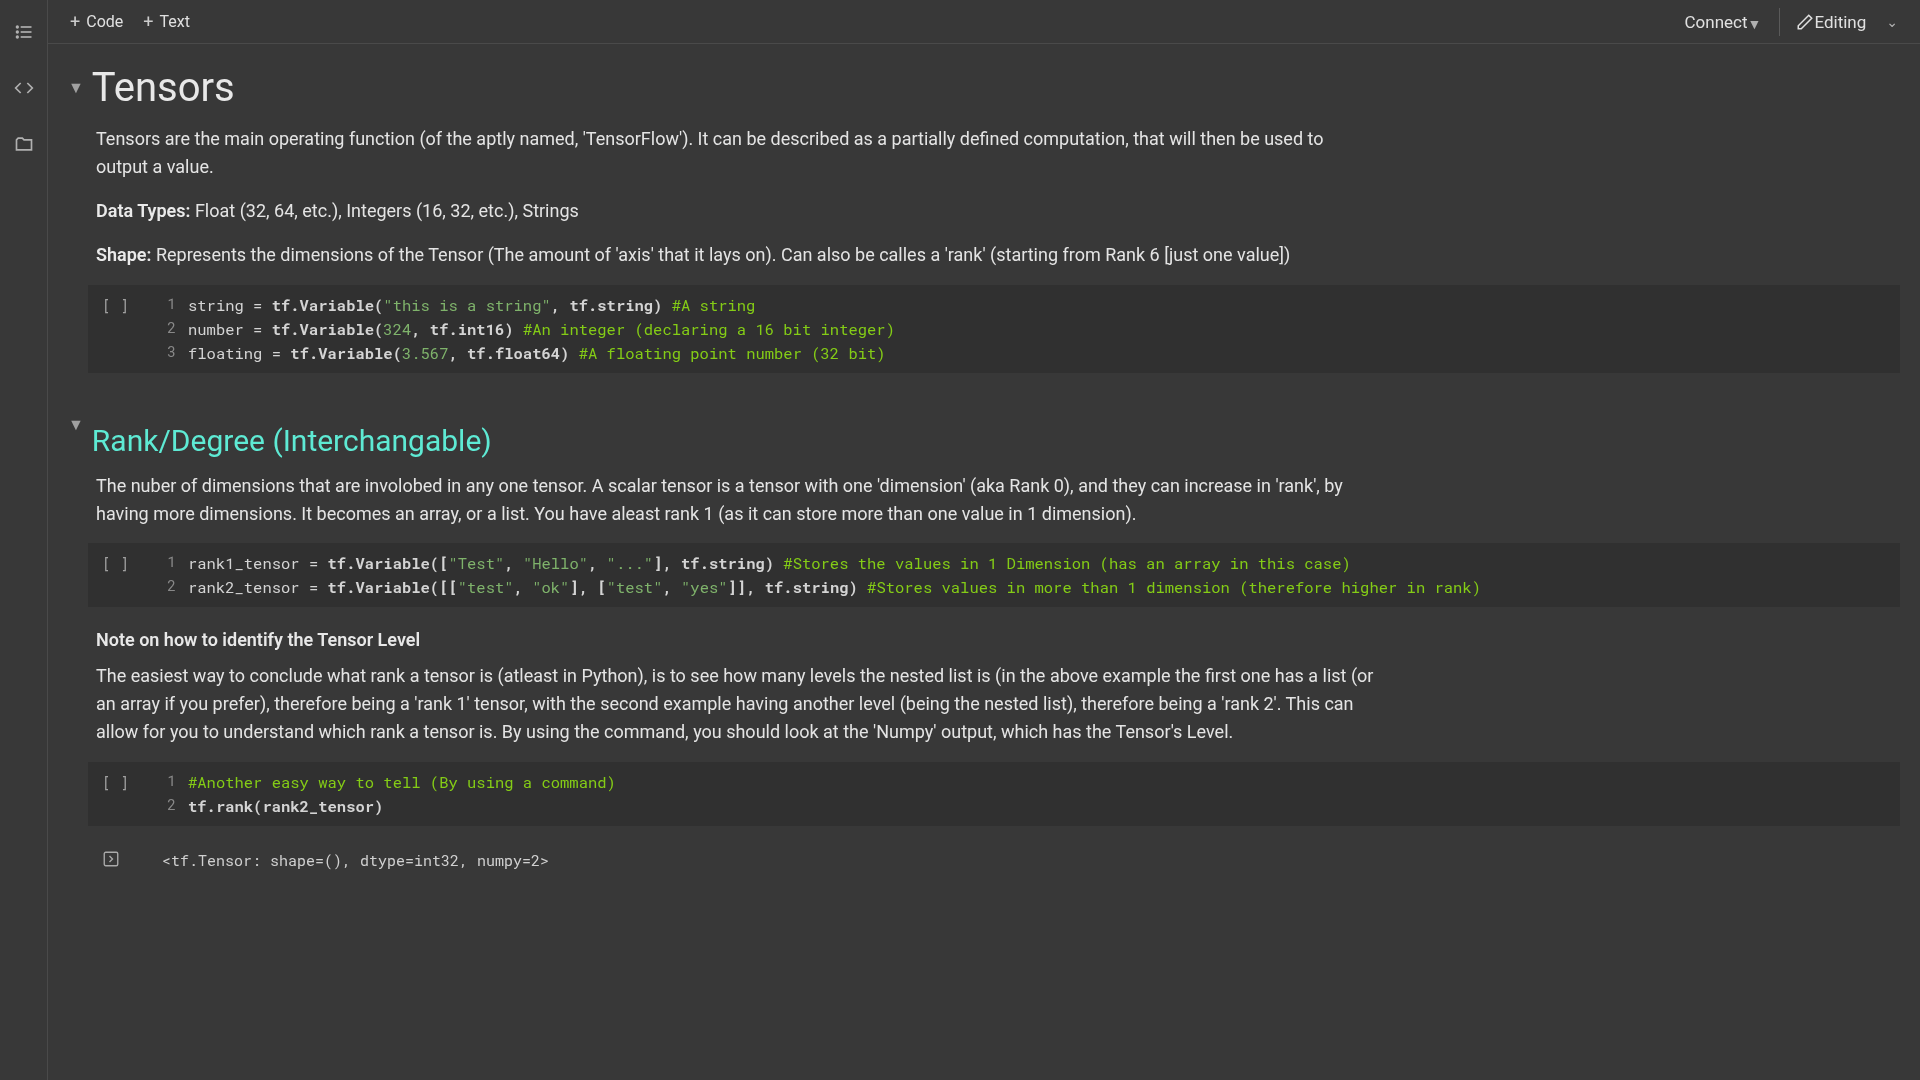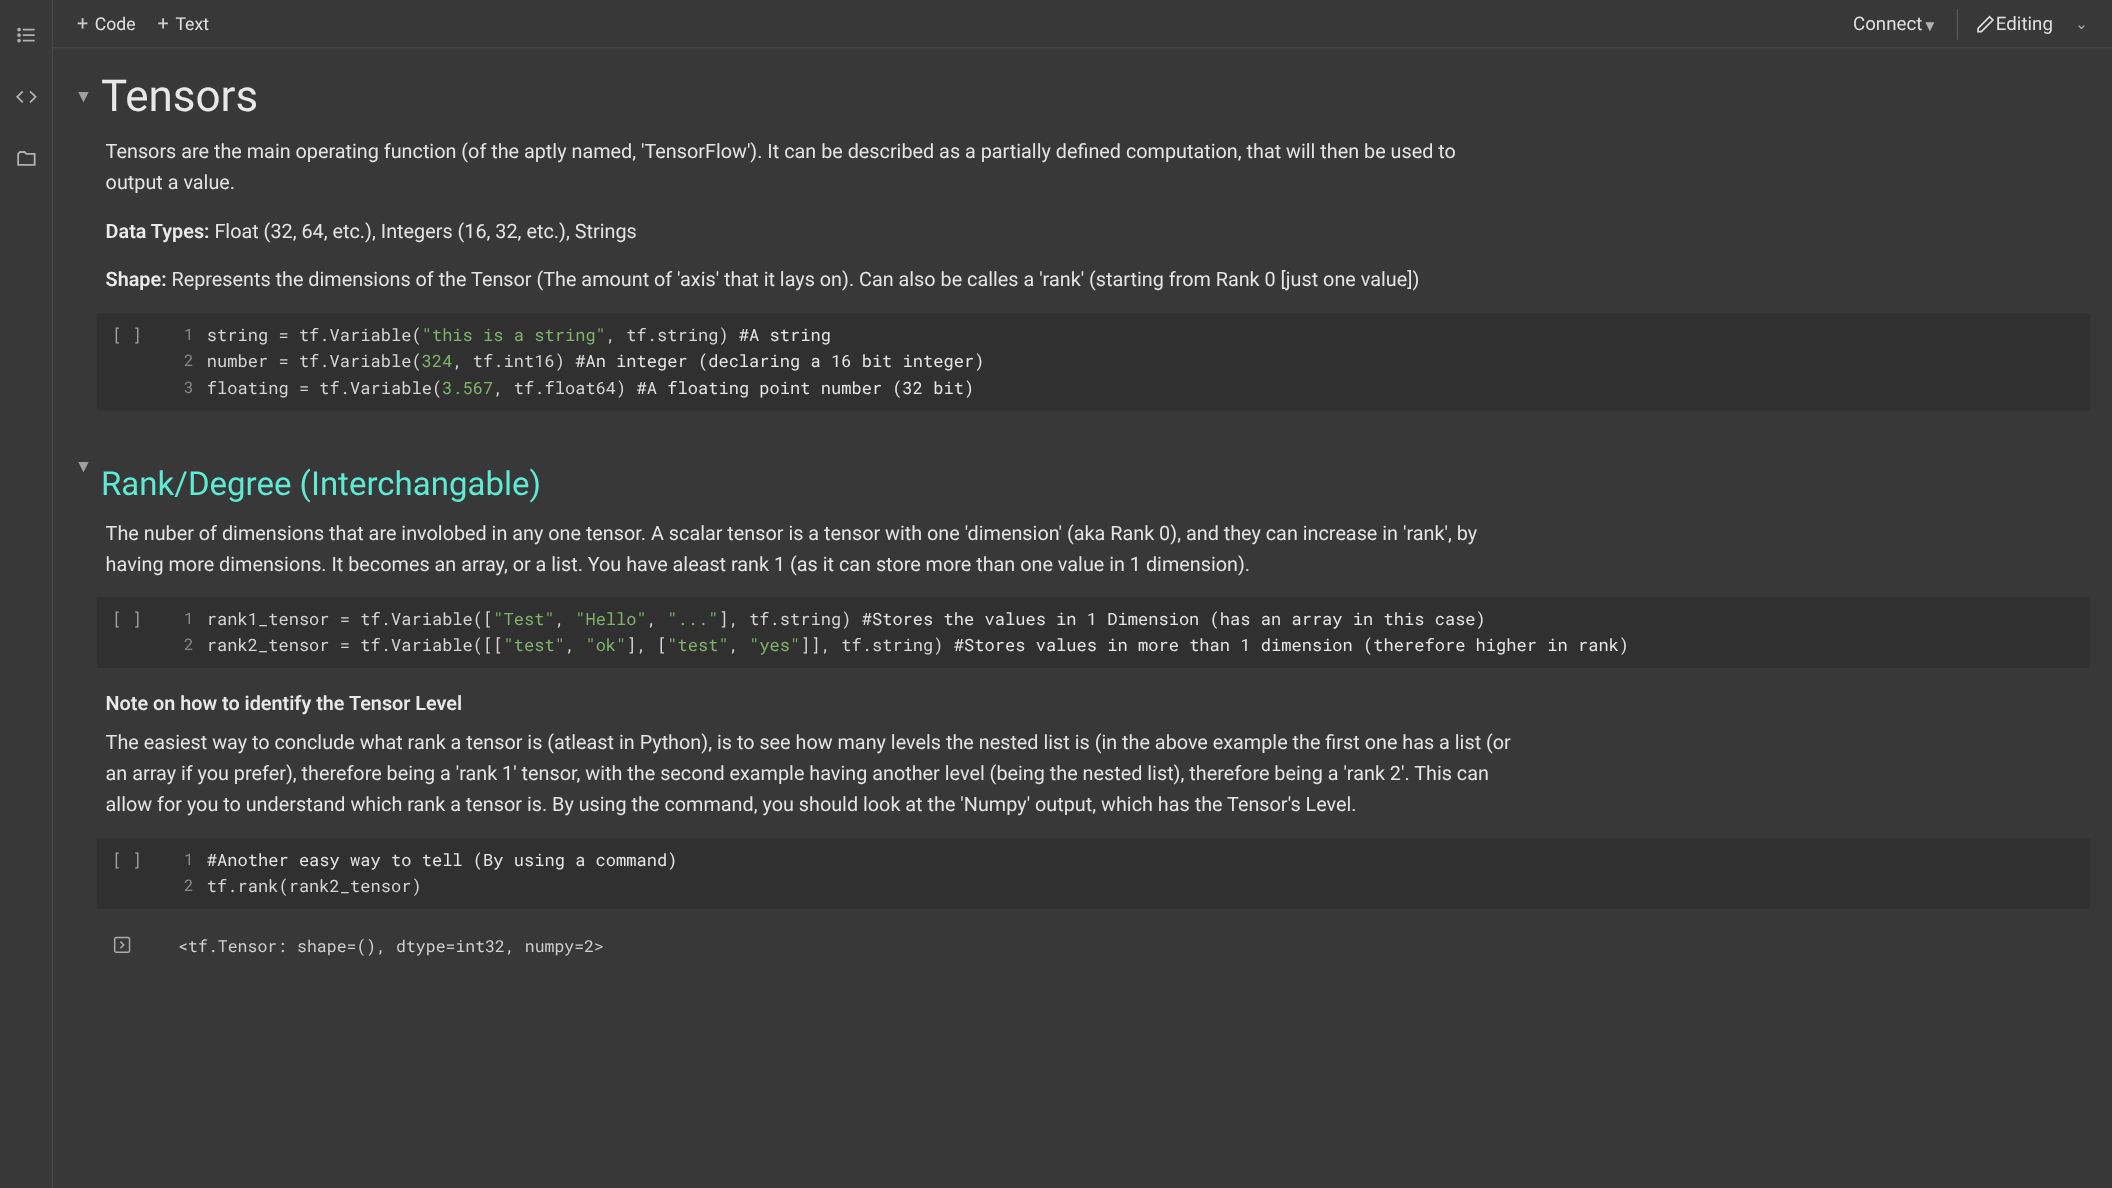--- a/index.html
+++ b/index.html
@@ -148,24 +148,24 @@
 .code-line { display: flex; }
 .lineno {
   width: 28px;
   text-align: right;
   margin-right: 12px;
   color: #888;
   font-size: 14.5px;
 }
 .tok-var { color: #d4d4d4; }
 .tok-op { color: #d4d4d4; }
-.tok-call { color: #d4d4d4; }
+.tok-call { color: #d4d4d4; font-weight: bold; }
 .tok-str { color: #7fb36b; }
 .tok-num { color: #7fb36b; }
-.tok-comment { color: #e5e5e5; }
+.tok-comment { color: #84cc16; }
 .output-row {
   display: flex;
   margin: 6px 0 0 20px;
   padding: 6px 0;
 }
 .output-gutter {
   width: 60px;
   padding-left: 14px;
   color: #a0a0a0;
   display: flex;
@@ -238,21 +238,21 @@
 
   <div class="content">
 
     <div class="section-header">
       <span class="section-caret">▼</span>
       <span class="section-title">Tensors</span>
     </div>
     <div class="prose">
       <p>Tensors are the main operating function (of the aptly named, 'TensorFlow'). It can be described as a partially defined computation, that will then be used to output a value.</p>
       <p><strong>Data Types:</strong><span> Float (32, 64, etc.), Integers (16, 32, etc.), Strings</span></p>
-      <p><strong>Shape:</strong><span> Represents the dimensions of the Tensor (The amount of 'axis' that it lays on). Can also be calles a 'rank' (starting from Rank 0 [just one value])</span></p>
+      <p><strong>Shape:</strong><span> Represents the dimensions of the Tensor (The amount of 'axis' that it lays on). Can also be calles a 'rank' (starting from Rank 6 [just one value])</span></p>
     </div>
     <div class="cell">
       <div class="gutter">[ ]</div>
       <div class="code-area" id="cell0">
           <div class="code-line">
             <span class="lineno">1</span>
             <span><span class="tok-var">string</span><span class="tok-op"> = </span><span class="tok-call">tf.Variable(</span><span class="tok-str">"this is a string"</span><span class="tok-call">, tf.string) </span><span class="tok-comment">#A string</span></span>
           </div>
           <div class="code-line">
             <span class="lineno">2</span>

